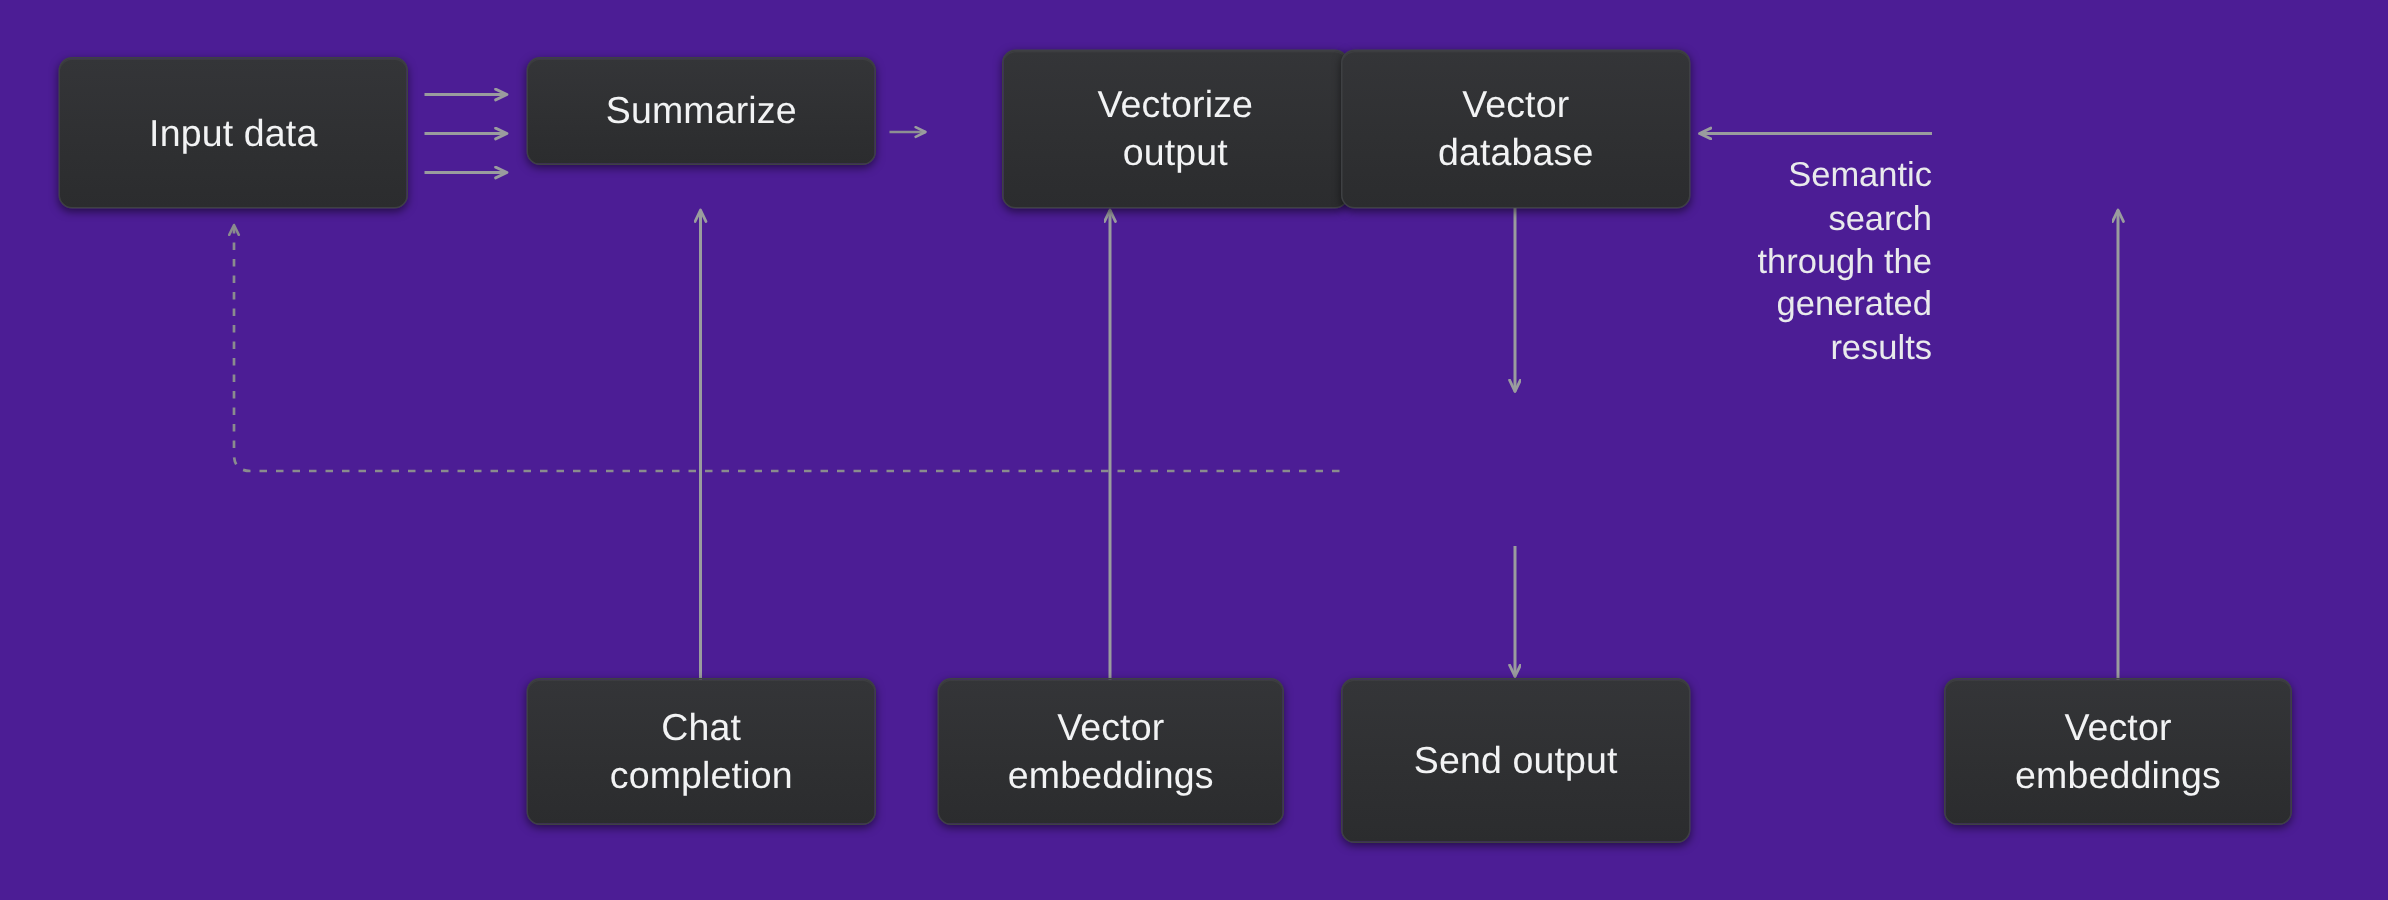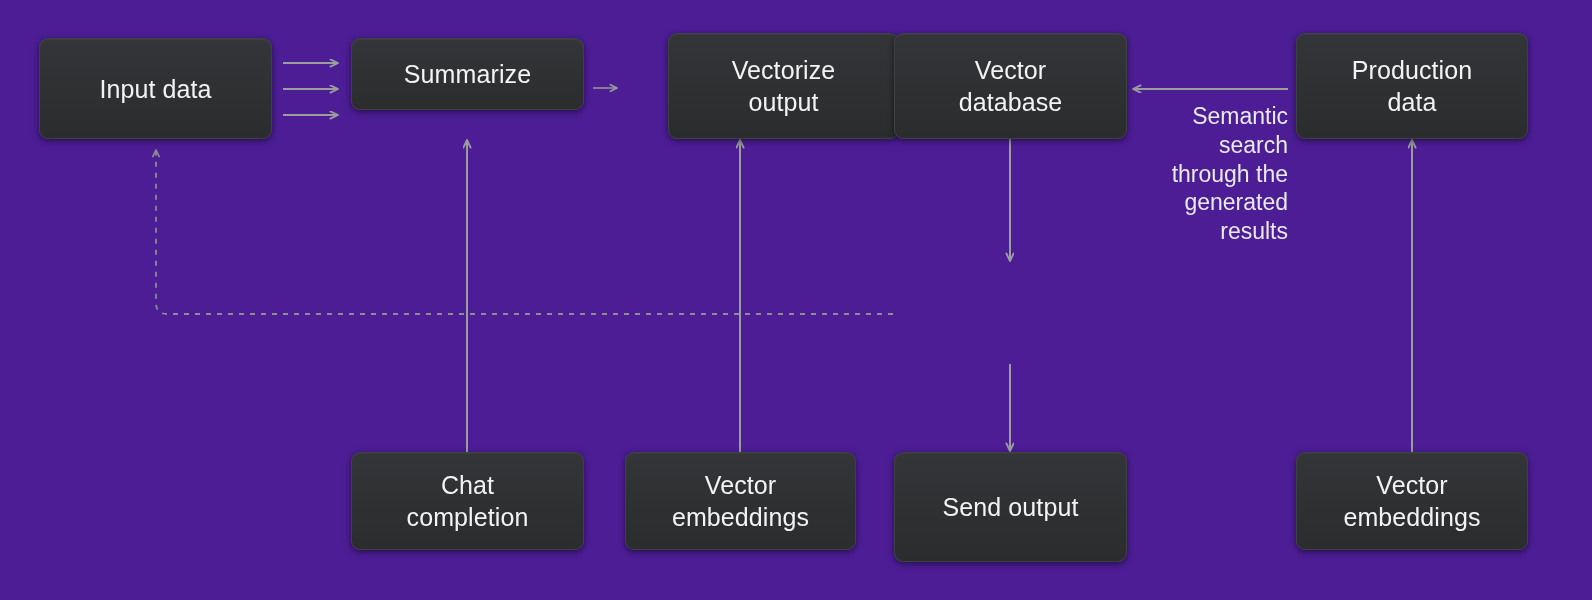--- a/index.html
+++ b/index.html
@@ -135,22 +135,20 @@
   <div class="node" style="left:39px; top:38px; width:233px; height:101px;">Input data</div>
 
   <div class="node" style="left:351px; top:38px; width:233px; height:72px;">Summarize</div>
 
   <div class="node" style="left:625px; top:33px; width:231px; height:106px;margin-left:43px;">Vectorize
 output</div>
 
   <div class="node" style="left:894px; top:33px; width:233px; height:106px;">Vector
 database</div>
 
-  <div class="node" style="left:1296px; top:33px; width:232px; height:106px;">Production
-data</div>
 
 
   <div class="node" style="left:351px; top:452px; width:233px; height:98px;">Chat
 completion</div>
 
   <div class="node" style="left:625px; top:452px; width:231px; height:98px;">Vector
 embeddings</div>
 
   <div class="node" style="left:894px; top:452px; width:233px; height:110px;">Send output</div>
 

